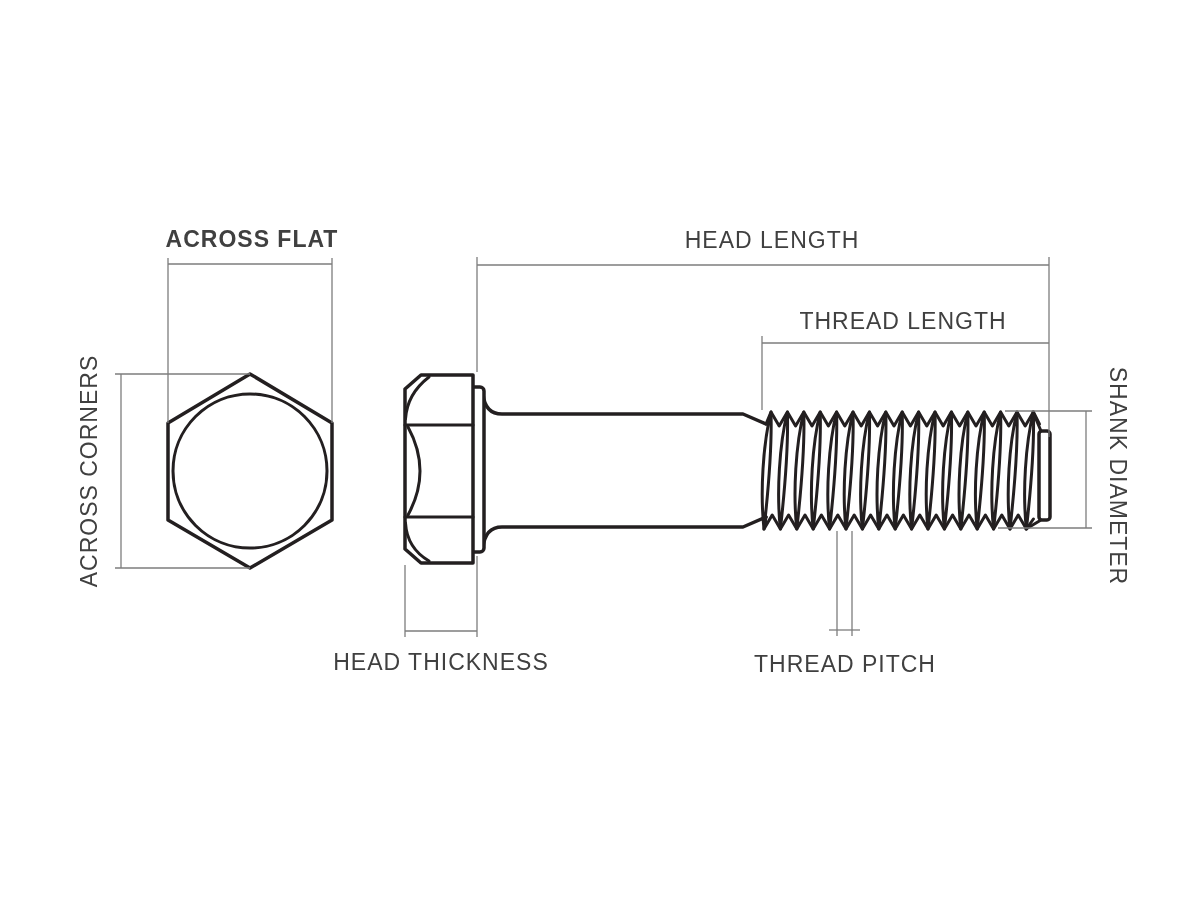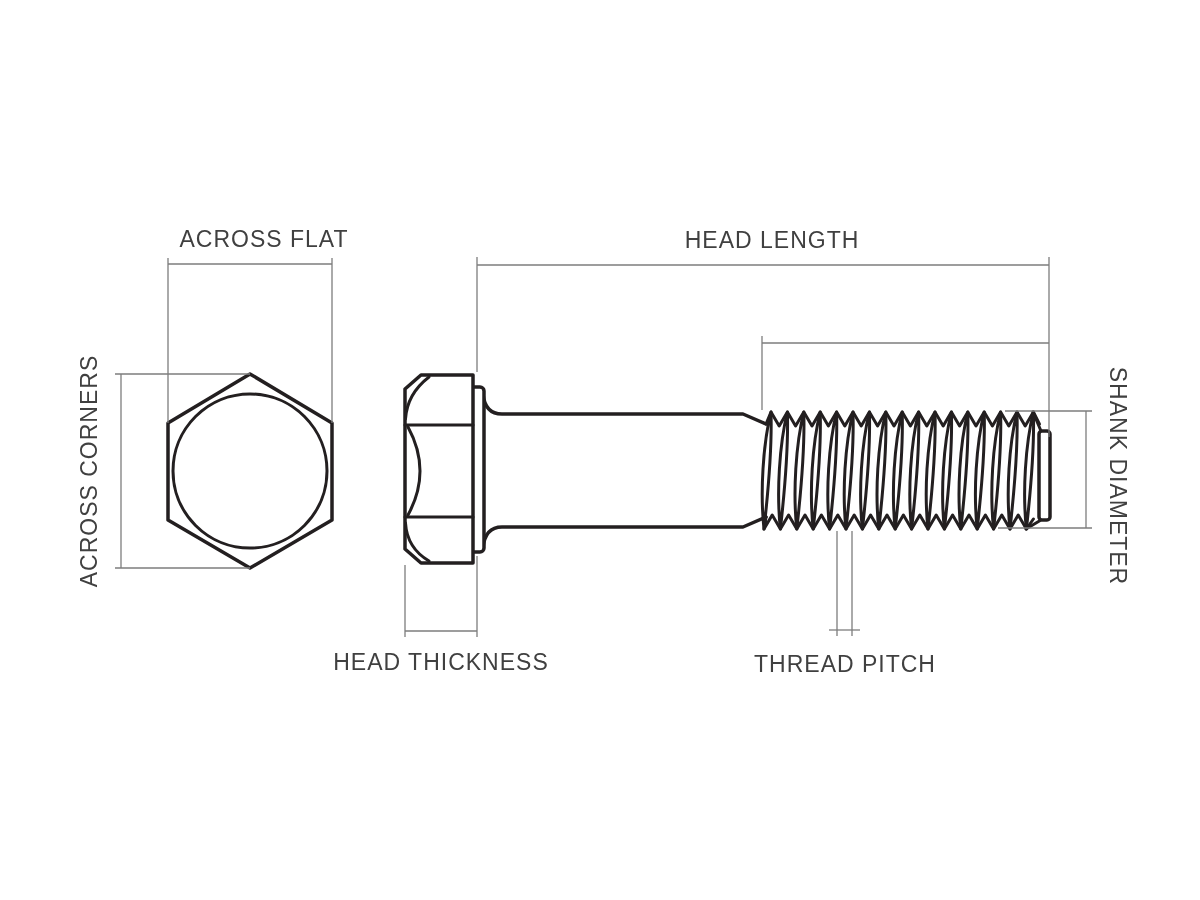--- a/index.html
+++ b/index.html
@@ -88,25 +88,26 @@
         <path class="thin" d="M 837 531 L 837 636 M 852 531 L 852 636"></path>
         <path class="thin" d="M 829 630 L 860 630"></path>
       </g>
       <g>
         <path class="thin" d="M 1005 411 L 1092 411 M 998 528 L 1092 528"></path>
         <path class="thin" d="M 1086 411 L 1086 528"></path>
       </g>
     </g>
   </svg>
 
-  <div class="label" style="left:264px;top:239px;">ACROSS FLAT</div>
+  <div class="label" style="left:252px;top:239px;font-weight:bold;">ACROSS FLAT</div>
 
   <div class="label rot-ccw" style="left:89px;top:471px;">ACROSS CORNERS</div>
 
   <div class="label" style="left:772px;top:240px;">HEAD LENGTH</div>
 
+  <div class="label" style="left:903px;top:321px;">THREAD LENGTH</div>
 
   <div class="label rot-cw" style="left:1117px;top:476px;">SHANK DIAMETER</div>
 
   <div class="label" style="left:441px;top:662px;">HEAD THICKNESS</div>
 
   <div class="label" style="left:845px;top:664px;">THREAD PITCH</div>
 </div>
 
 </body></html>

